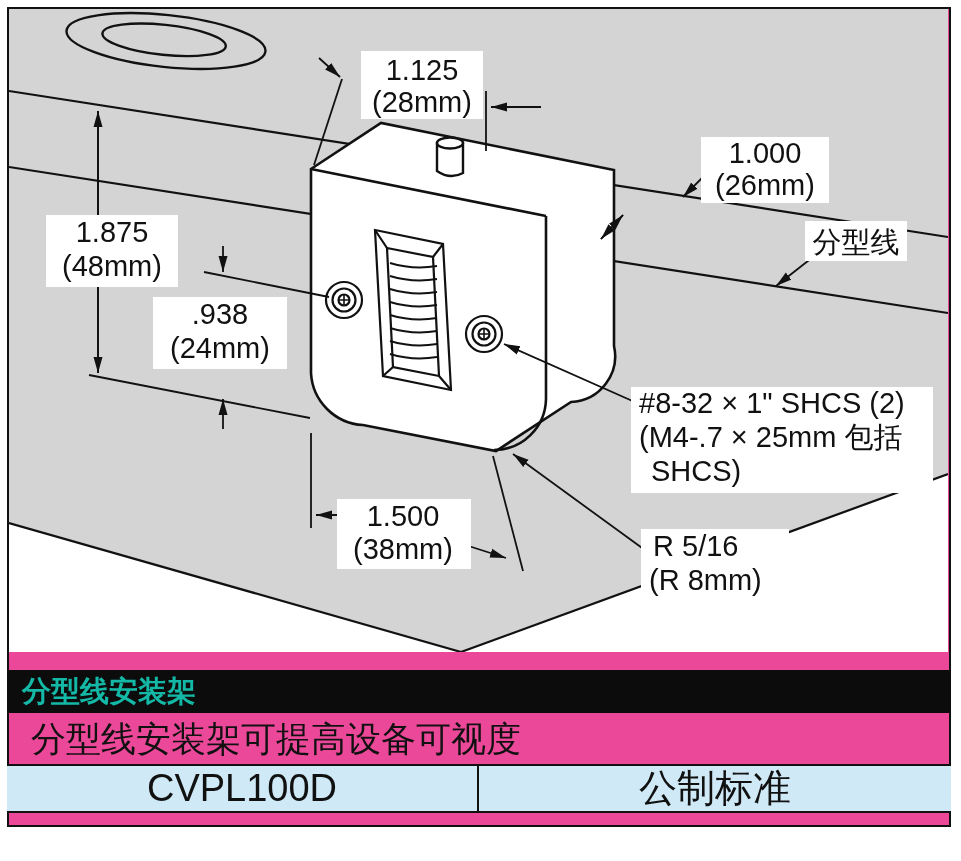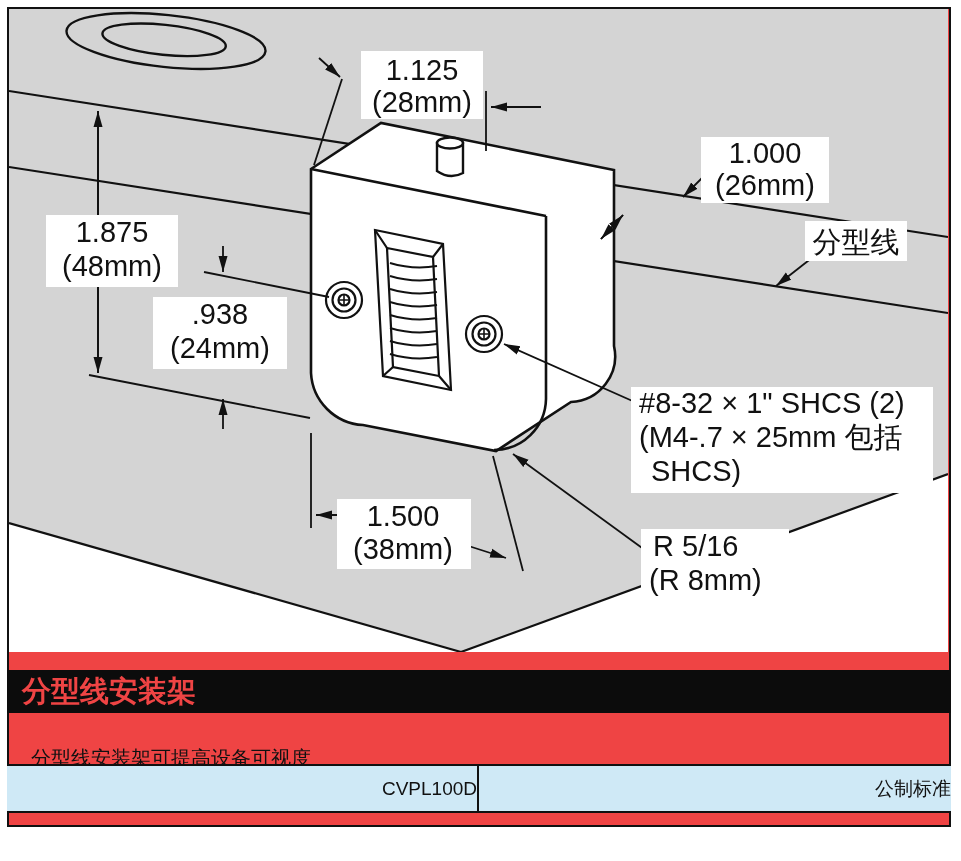--- a/index.html
+++ b/index.html
@@ -3,40 +3,40 @@
 <meta charset="utf-8">
 <style>
   html,body{margin:0;padding:0;}
   body{
     width:961px;height:861px;position:relative;background:#fff;
     font-family:"Liberation Sans","DejaVu Sans",sans-serif;color:#111;
     overflow:hidden;
   }
   .frame{
     position:absolute;left:7px;top:7px;width:944px;height:820px;
-    border:2.5px solid #111;box-sizing:border-box;background:#ef4444;
+    border:2.5px solid #111;box-sizing:border-box;background:#ec4899;
   }
   .frame svg{display:block;width:939px;height:643px;}
   .dim-text{font-size:29px;fill:#111;}
   .bar{
     position:absolute;left:7px;top:670px;width:944px;height:43px;
-    background:#0c0c0c;color:#ef4444;font-size:29px;font-weight:bold;
+    background:#0c0c0c;color:#14b8a6;font-size:29px;font-weight:bold;
     line-height:43px;padding-left:15px;box-sizing:border-box;
   }
   .desc{
     position:absolute;left:7px;top:713px;width:944px;height:50px;
-    font-size:20px;line-height:51px;padding-left:24px;box-sizing:border-box;margin-top:20px;
+    font-size:35px;line-height:51px;padding-left:24px;box-sizing:border-box;
   }
   .models-table{
     position:absolute;left:7px;top:764px;width:944px;
     border-top:2px solid #111;box-sizing:border-box;
   }
   .mrow{display:flex;height:45px;border-bottom:2px solid #111;}
   .mrow .cell{
-    width:50%;text-align:right;line-height:45px;font-size:19px;
+    width:50%;text-align:center;line-height:45px;font-size:38px;
     box-sizing:border-box;
   }
   .mrow .cell:first-child{border-right:2px solid #111;}
   .highlight{background:#cfe9f6;}
 </style>
 </head>
 <body>
 
 <div class="frame">
   <svg viewBox="8 8 939 643">

